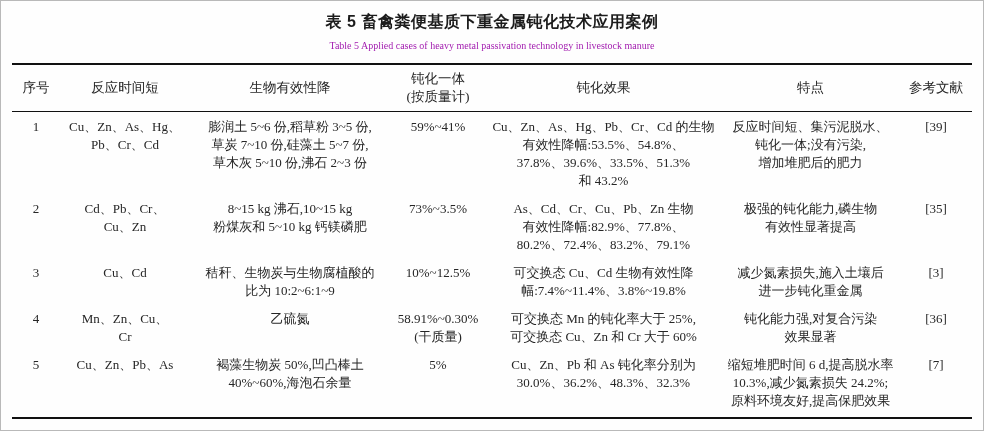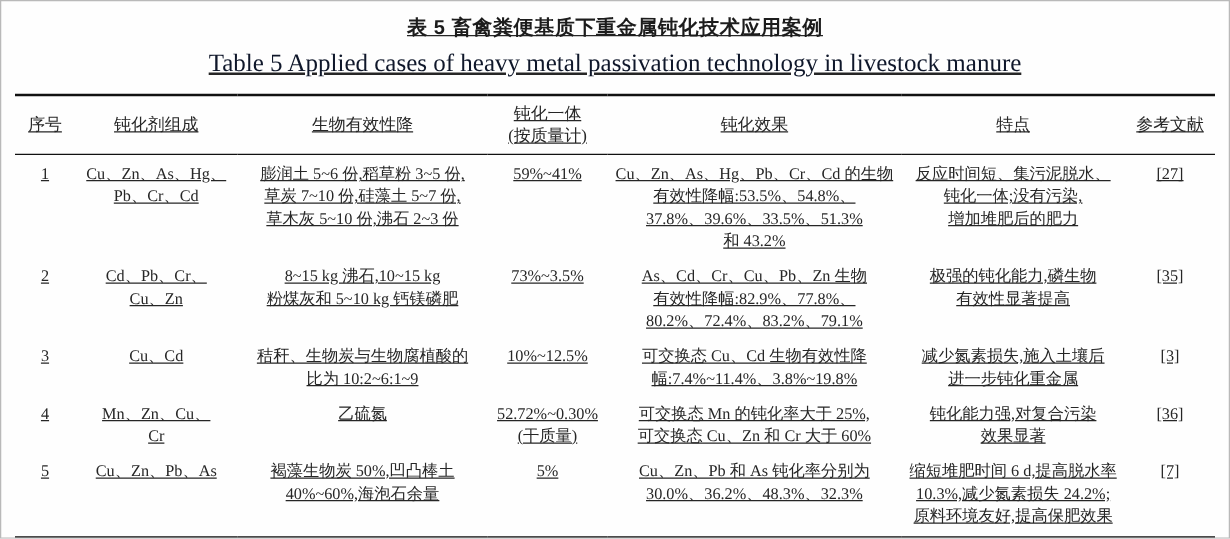--- a/index.html
+++ b/index.html
@@ -6,36 +6,35 @@
   .page {
     position: relative;
     width: 984px;
     height: 431px;
     box-sizing: border-box;
     background: #fefefe;
     border: 1px solid #b9b9b9;
     overflow: hidden;
     font-family: "Liberation Serif", "DejaVu Serif", serif;
     color: #262626;
-    text-decoration: underline;
   }
   .title-cn {
     margin-top: 11px;
     text-align: center;
     font-family: "Liberation Sans", "DejaVu Sans", sans-serif;
     font-weight: 700;
     font-size: 16px;
     letter-spacing: 0.5px;
     color: #1c1c1c;
   }
   .title-en {
     margin-top: 7px;
     text-align: center;
-    font-size: 20px;
-    color: #0f172a;
+    font-size: 10px;
+    color: #a21caf;
   }
   table.paper-table {
     width: 960px;
     margin: 12px auto 4px;
     border-collapse: collapse;
     table-layout: fixed;
   }
   table.paper-table thead th {
     border-top: 2.5px solid #111111;
     border-bottom: 1px solid #111111;
@@ -75,21 +74,21 @@
       <col style="width:130px">
       <col style="width:200px">
       <col style="width:96px">
       <col style="width:235px">
       <col style="width:179px">
       <col style="width:72px">
     </colgroup>
     <thead>
       <tr>
         <th>序号</th>
-        <th>钝化剂组成</th>
+        <th>反应时间短</th>
         <th>生物有效性降</th>
         <th>钝化一体
 (按质量计)</th>
         <th>钝化效果</th>
         <th>特点</th>
         <th>参考文献</th>
       </tr>
     </thead>
     <tbody>
     <tr>
@@ -100,21 +99,21 @@
 草炭 7~10 份,硅藻土 5~7 份,
 草木灰 5~10 份,沸石 2~3 份</td>
       <td>59%~41%</td>
       <td>Cu、Zn、As、Hg、Pb、Cr、Cd 的生物
 有效性降幅:53.5%、54.8%、
 37.8%、39.6%、33.5%、51.3%
 和 43.2%</td>
       <td>反应时间短、集污泥脱水、
 钝化一体;没有污染,
 增加堆肥后的肥力</td>
-      <td>[27]</td>
+      <td>[39]</td>
     </tr>
 
     <tr>
       <td>2</td>
       <td>Cd、Pb、Cr、
 Cu、Zn</td>
       <td>8~15 kg 沸石,10~15 kg
 粉煤灰和 5~10 kg 钙镁磷肥</td>
       <td>73%~3.5%</td>
       <td>As、Cd、Cr、Cu、Pb、Zn 生物
@@ -136,21 +135,21 @@
       <td>减少氮素损失,施入土壤后
 进一步钝化重金属</td>
       <td>[3]</td>
     </tr>
 
     <tr>
       <td>4</td>
       <td>Mn、Zn、Cu、
 Cr</td>
       <td>乙硫氮</td>
-      <td>52.72%~0.30%
+      <td>58.91%~0.30%
 (干质量)</td>
       <td>可交换态 Mn 的钝化率大于 25%,
 可交换态 Cu、Zn 和 Cr 大于 60%</td>
       <td>钝化能力强,对复合污染
 效果显著</td>
       <td>[36]</td>
     </tr>
 
     <tr>
       <td>5</td>

